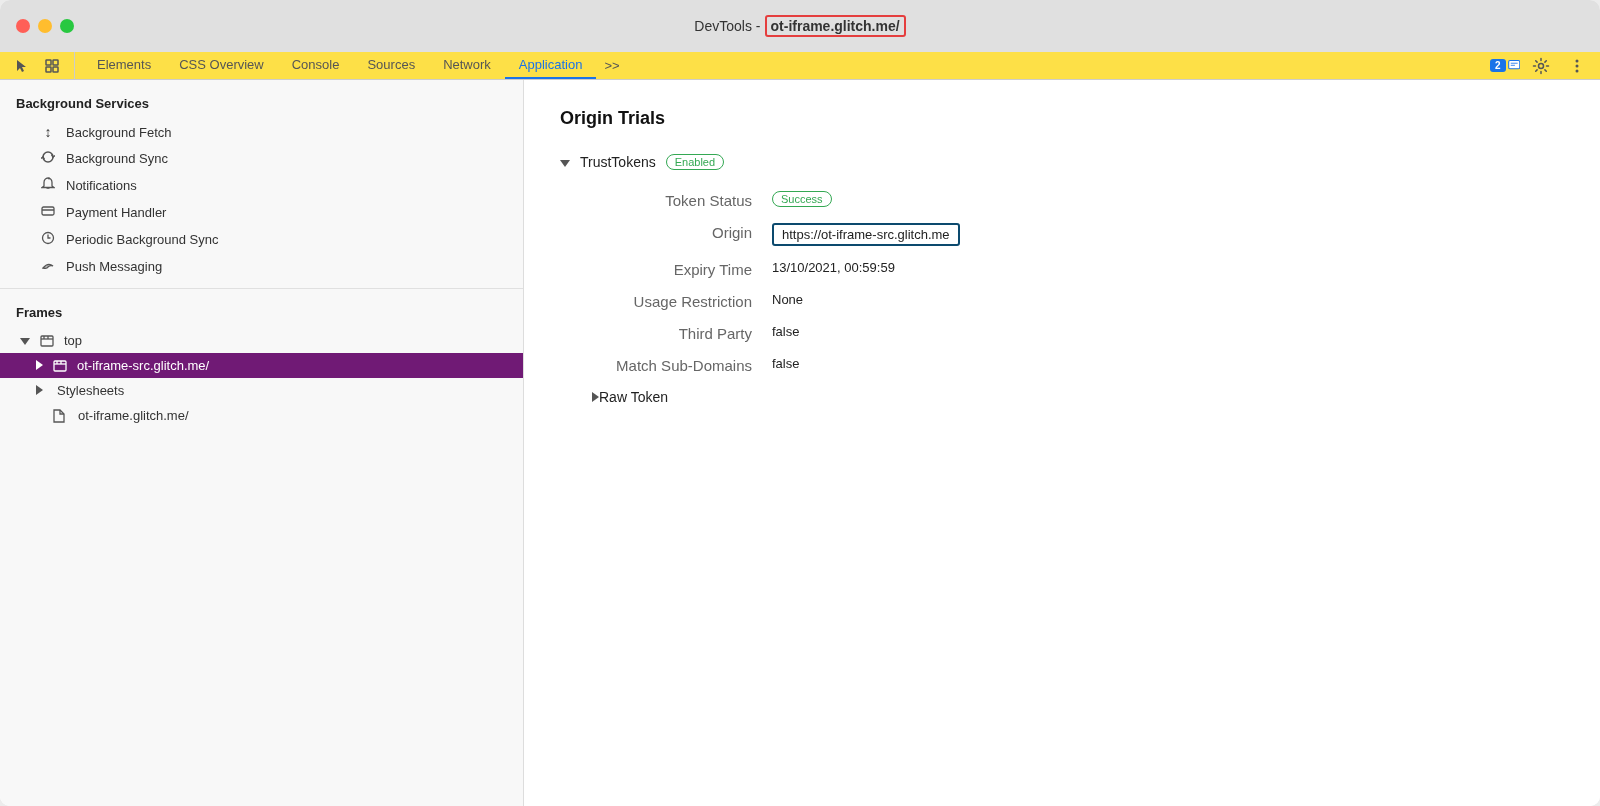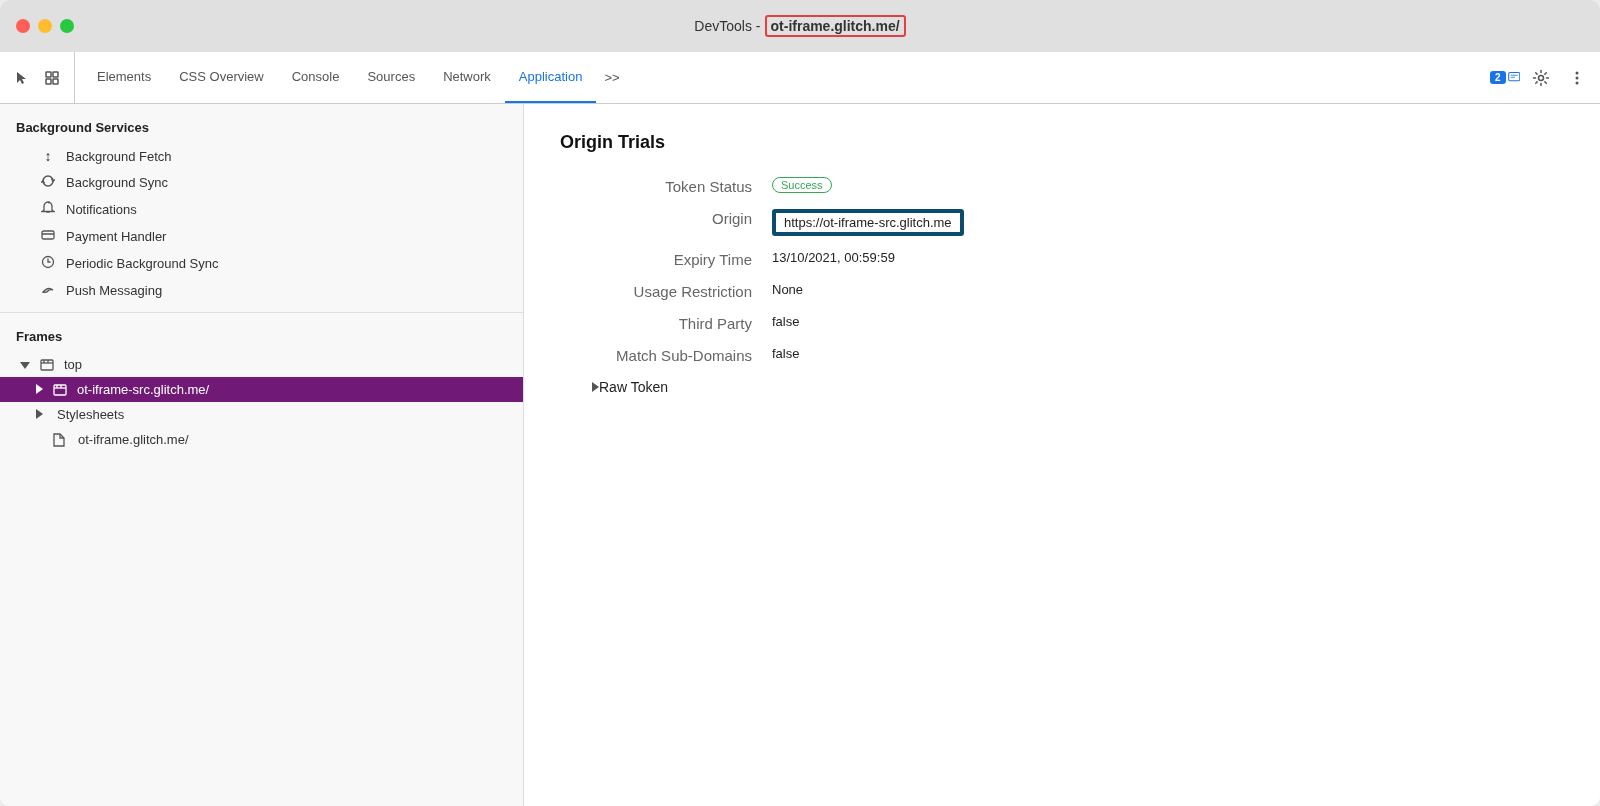--- a/index.html
+++ b/index.html
@@ -50,22 +50,22 @@
     }
     .title-highlight {
       border: 2px solid #e53e3e;
       border-radius: 3px;
       padding: 1px 4px;
       font-weight: 600;
     }
 
     
     .tab-bar {
-      background: #ffffff;
-      height: 52px;
+      background: #fde047;
+      height: 28px;
       display: flex;
       align-items: stretch;
       border-bottom: 1px solid #ccc;
       flex-shrink: 0;
       padding: 0 8px;
     }
     .tab-tools {
       display: flex;
       align-items: center;
       gap: 2px;
@@ -287,21 +287,21 @@
       flex-shrink: 0;
       padding-top: 1px;
     }
     .property-value {
       font-size: 13px;
       color: #222;
       display: flex;
       align-items: center;
     }
     .origin-highlight {
-      border: 4px solid #0c4a6e;
+      border: 2px solid #0c4a6e;
       border-radius: 3px;
       padding: 2px 8px;
       font-size: 13px;
       color: #222;
     }
 
     .raw-token-row {
       display: flex;
       align-items: center;
       gap: 0;
@@ -494,20 +494,27 @@
           <path d="M8 1 L8 5 L12 5"></path>
         </svg>
         <span style="margin-left:6px">ot-iframe.glitch.me/</span>
       </div>
     </div>
   </div>
 
   <div class="content">
     <div class="content-title">Origin Trials</div>
 
+    <div class="section-header">
+      <span style="cursor:pointer">
+        <span class="triangle-down"></span>
+      </span>
+      <span class="section-label">TrustTokens</span>
+      <span class="badge-enabled">Enabled</span>
+    </div>
 
     <div class="property-table">
 
       <div class="property-row">
         <span class="property-label">Token Status</span>
         <span class="property-value">
           <span class="badge-success">Success</span>
         </span>
       </div>
 

